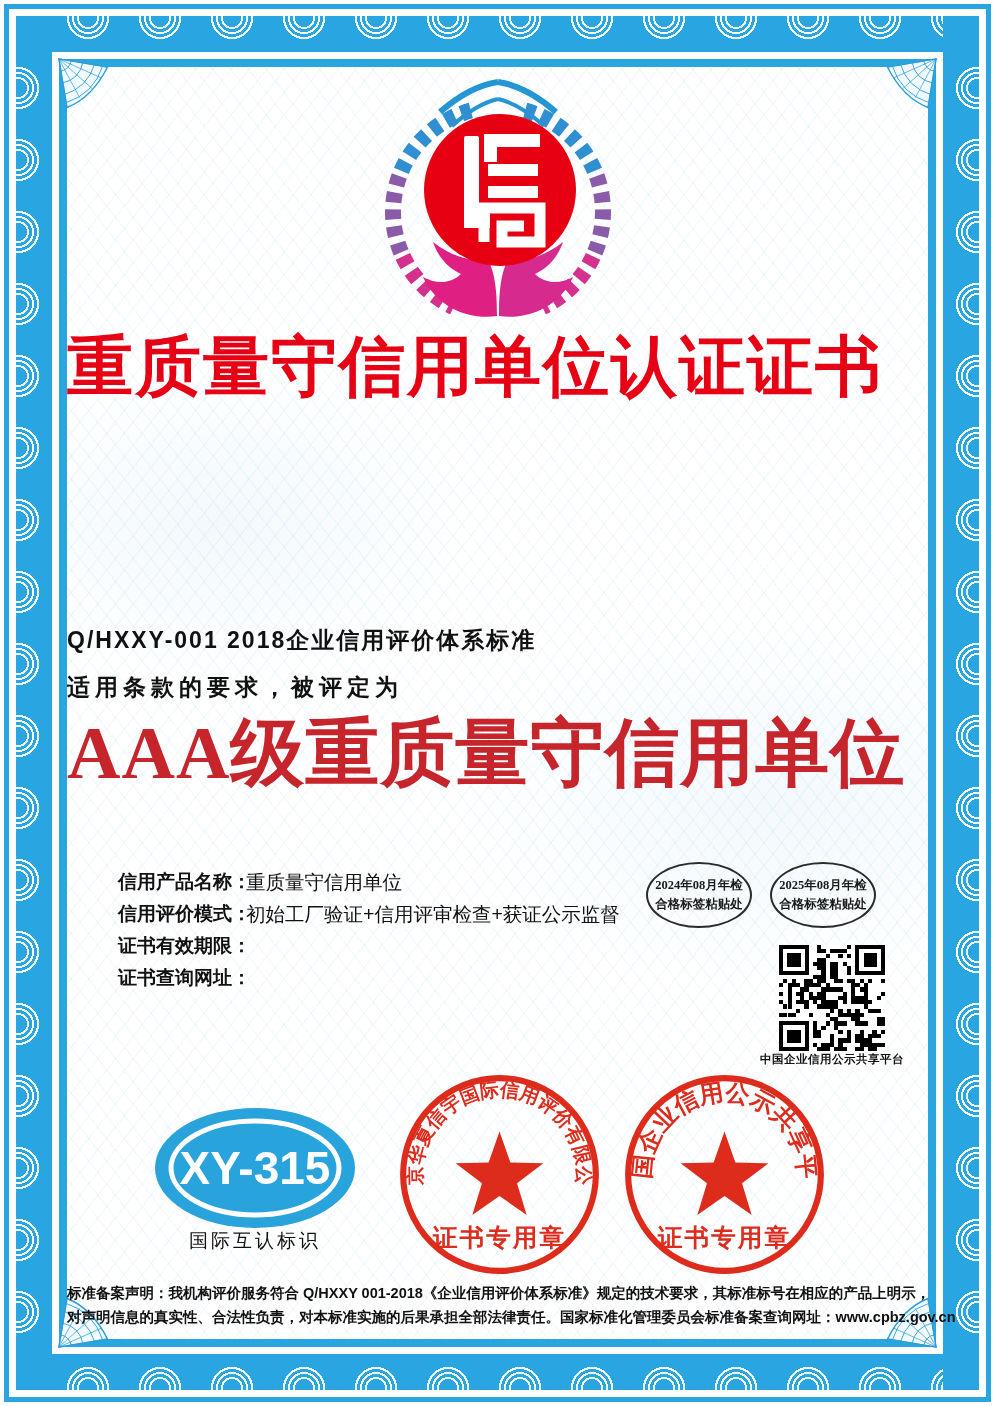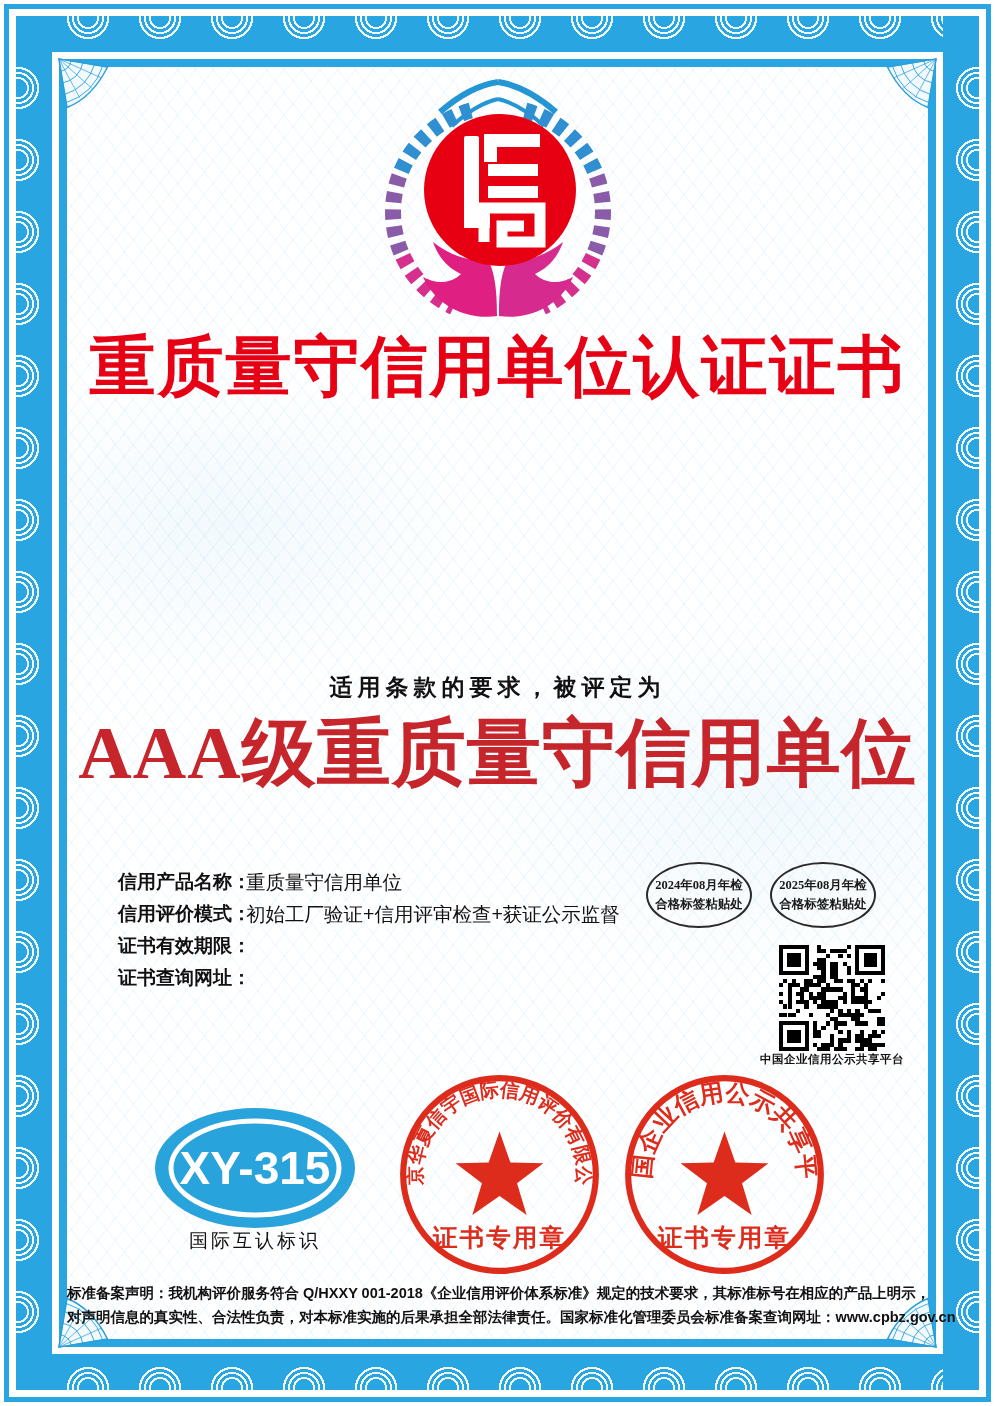--- a/index.html
+++ b/index.html
@@ -39,21 +39,21 @@
       repeating-linear-gradient(-52deg, rgba(41,150,215,.05) 0 1.5px, transparent 1.5px 14px),
       radial-gradient(ellipse 420px 260px at 18% 36%, rgba(41,150,215,.06), transparent 62%),
       radial-gradient(ellipse 520px 300px at 82% 58%, rgba(41,150,215,.06), transparent 62%),
       #fff;}
   .fan{position:absolute;width:54px;height:54px;}
   .fan.tl{left:58px;top:58px;}
   .fan.tr{right:58px;top:58px;transform:scaleX(-1);}
   .fan.bl{left:58px;bottom:58px;transform:scaleY(-1);}
   .fan.br{right:58px;bottom:58px;transform:scale(-1,-1);}
   
-  .cline{position:absolute;left:67px;right:67px;text-align:center;white-space:nowrap;}
+  .cline{position:absolute;left:67px;right:67px;white-space:nowrap;}
   .title{top:322px;font-size:66px;font-weight:900;letter-spacing:2px;color:var(--title-red);}
   .company{top:448px;font-size:44px;font-weight:700;letter-spacing:6px;color:#0d0d0d;}
   .address{top:523px;font-size:22px;font-weight:500;letter-spacing:1px;}
   .s1{top:578px;font-size:23px;font-weight:600;letter-spacing:5px;}
   .s2{top:625px;font-size:23px;font-weight:600;letter-spacing:2px;}
   .s3{top:672px;font-size:23px;font-weight:600;letter-spacing:5px;}
   .award{top:704px;font-size:74px;font-weight:700;letter-spacing:1px;color:var(--award-red);
          font-family:"Liberation Serif","DejaVu Serif",serif;}
   .notice{top:818px;font-size:16.5px;font-weight:500;letter-spacing:.5px;}
   .fields{position:absolute;left:118px;top:866px;}
@@ -150,20 +150,21 @@
       <rect x="86" y="142" width="26" height="14"></rect>
       <rect x="106" y="62" width="56" height="13"></rect>
       <rect x="106" y="62" width="13" height="28"></rect>
       <rect x="110" y="92" width="50" height="12"></rect>
       <rect x="110" y="114" width="50" height="12"></rect>
     </g>
     <path d="M106,170 V136 H162 V170 H124 V154 H146" fill="none" stroke="#fff" stroke-width="11"></path>
   </svg>
 
   <div class="cline title">重质量守信用单位认证证书</div>
+  <div class="cline s2">Q/HXXY-001 2018企业信用评价体系标准</div>
   <div class="cline s3">适用条款的要求，被评定为</div>
   <div class="cline award">AAA级重质量守信用单位</div>
 
   <div class="fields">
     <div class="frow">
       <span class="flabel">信用产品名称：</span>
       <span class="fvalue">重质量守信用单位</span>
     </div>
     <div class="frow">
       <span class="flabel">信用评价模式：</span>

